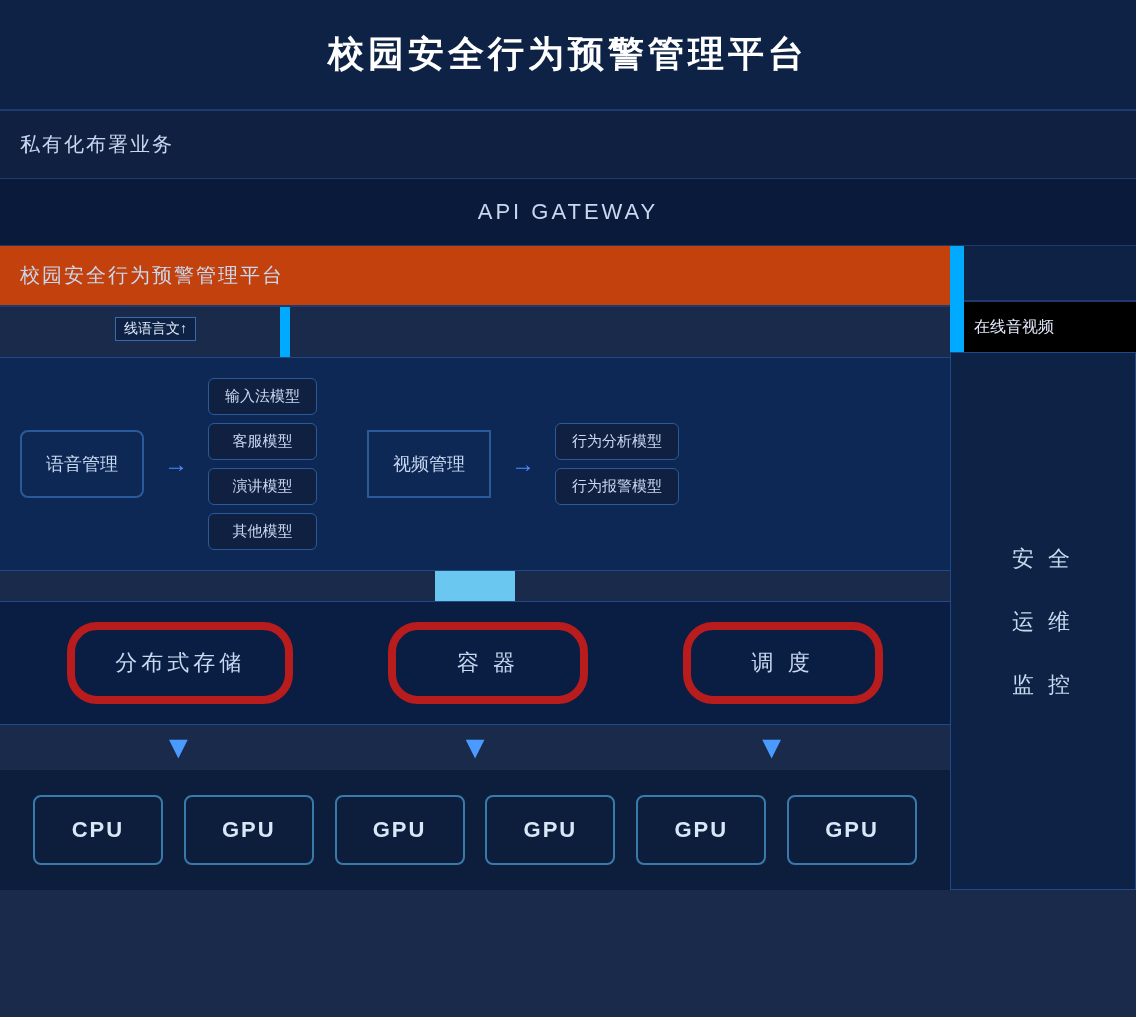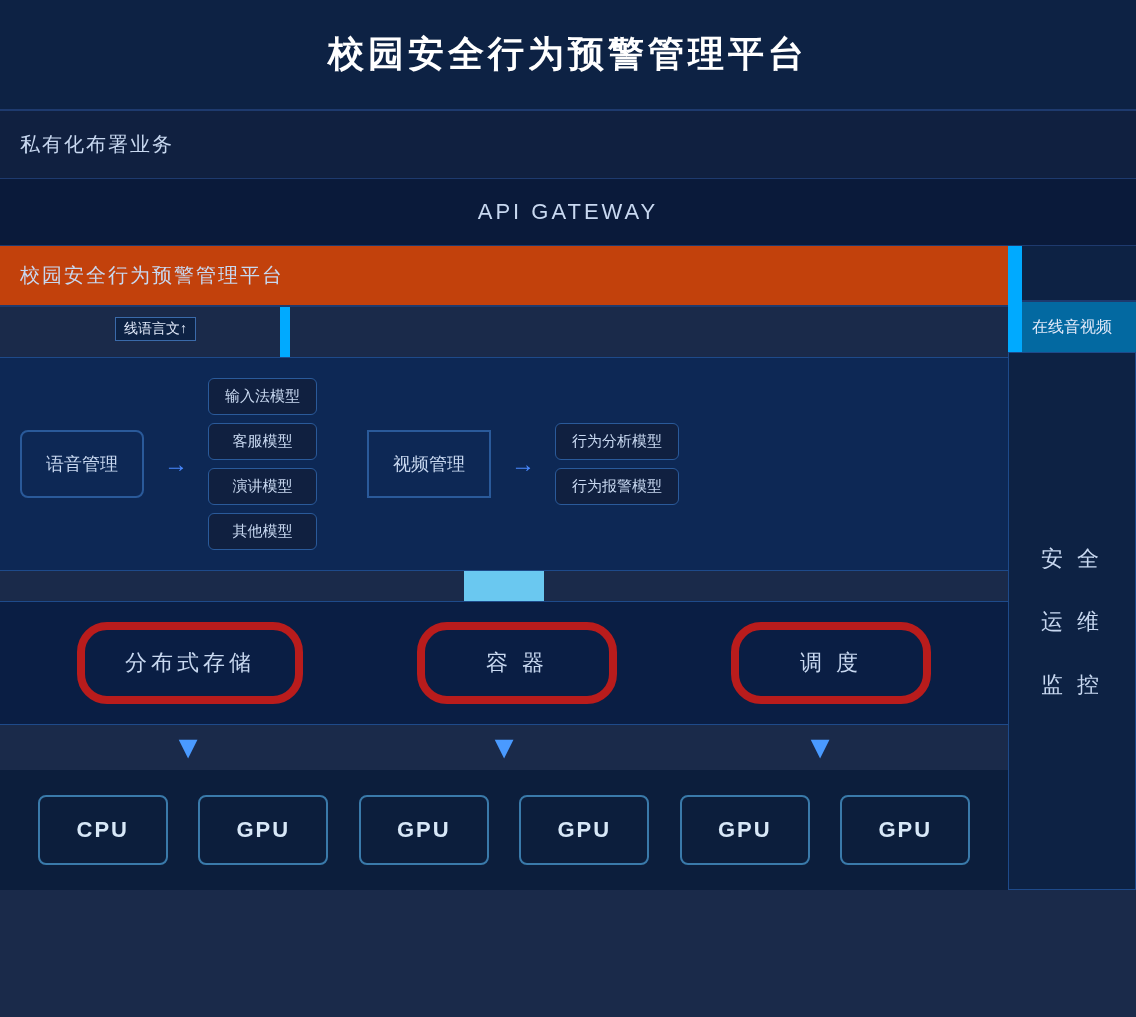--- a/index.html
+++ b/index.html
@@ -273,21 +273,21 @@
         <div class="hardware-item">CPU</div>
         <div class="hardware-item">GPU</div>
         <div class="hardware-item">GPU</div>
         <div class="hardware-item">GPU</div>
         <div class="hardware-item">GPU</div>
         <div class="hardware-item">GPU</div>
       </div>
 
     </div>
 
-    <div style="width:128px; display:flex; flex-direction:column; background:#0369a1;">
+    <div style="width:186px; display:flex; flex-direction:column; background:#000000;">
 
       <div style="display:flex; flex-direction:row; align-items:flex-start; background:#0d2244; border-bottom:2px solid #1e3a6e; height:56px;">
         <div style="width:14px; height:56px; background:#00aaff;"></div>
       </div>
 
       <div style="display:flex; flex-direction:row; align-items:center; height:50px;">
         <div style="width:14px; height:50px; background:#00aaff;"></div>
         <span style="color:#e0e8f8; font-size:16px; padding-left:10px; white-space:nowrap;">在线音视频</span>
       </div>
 

